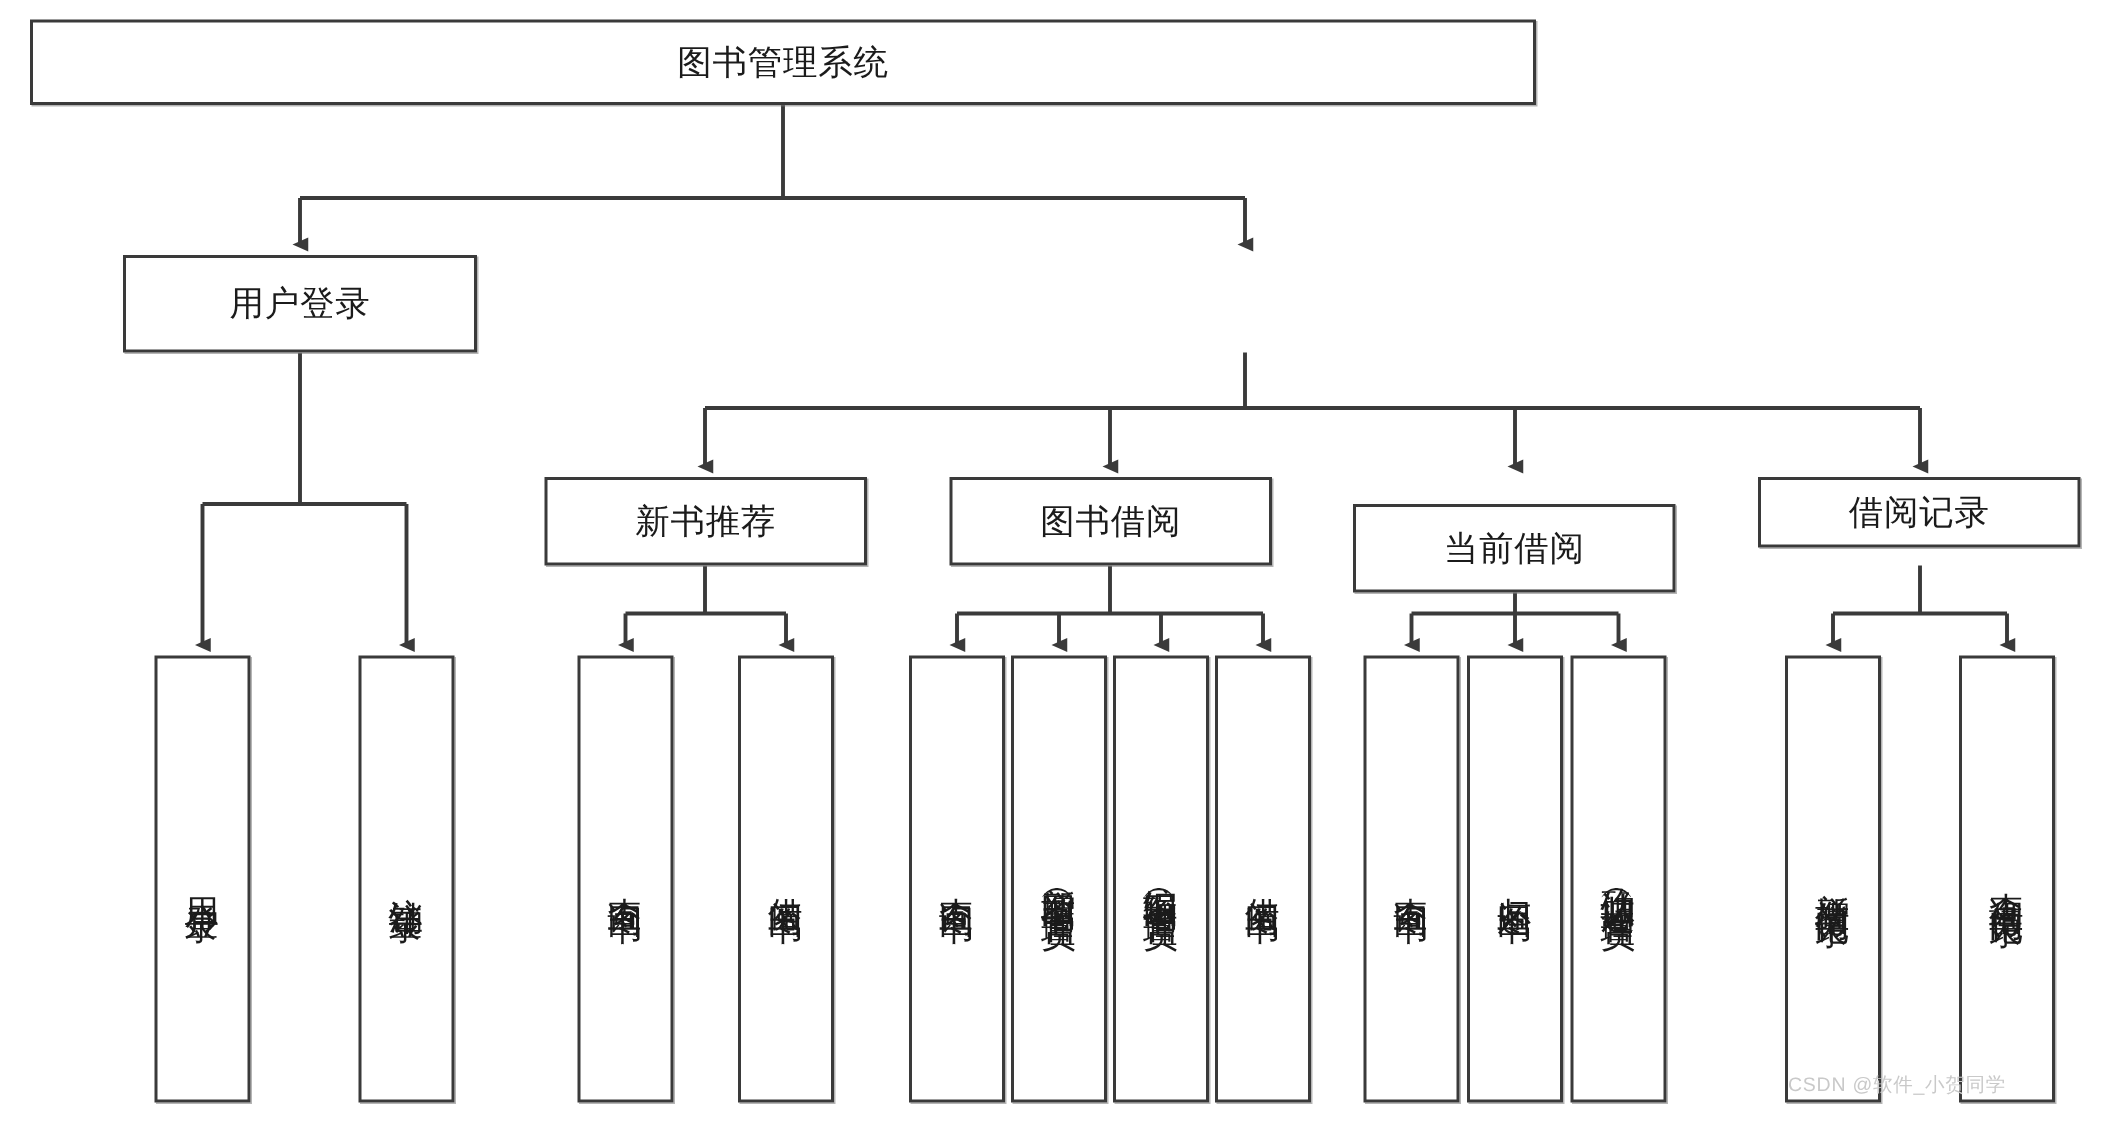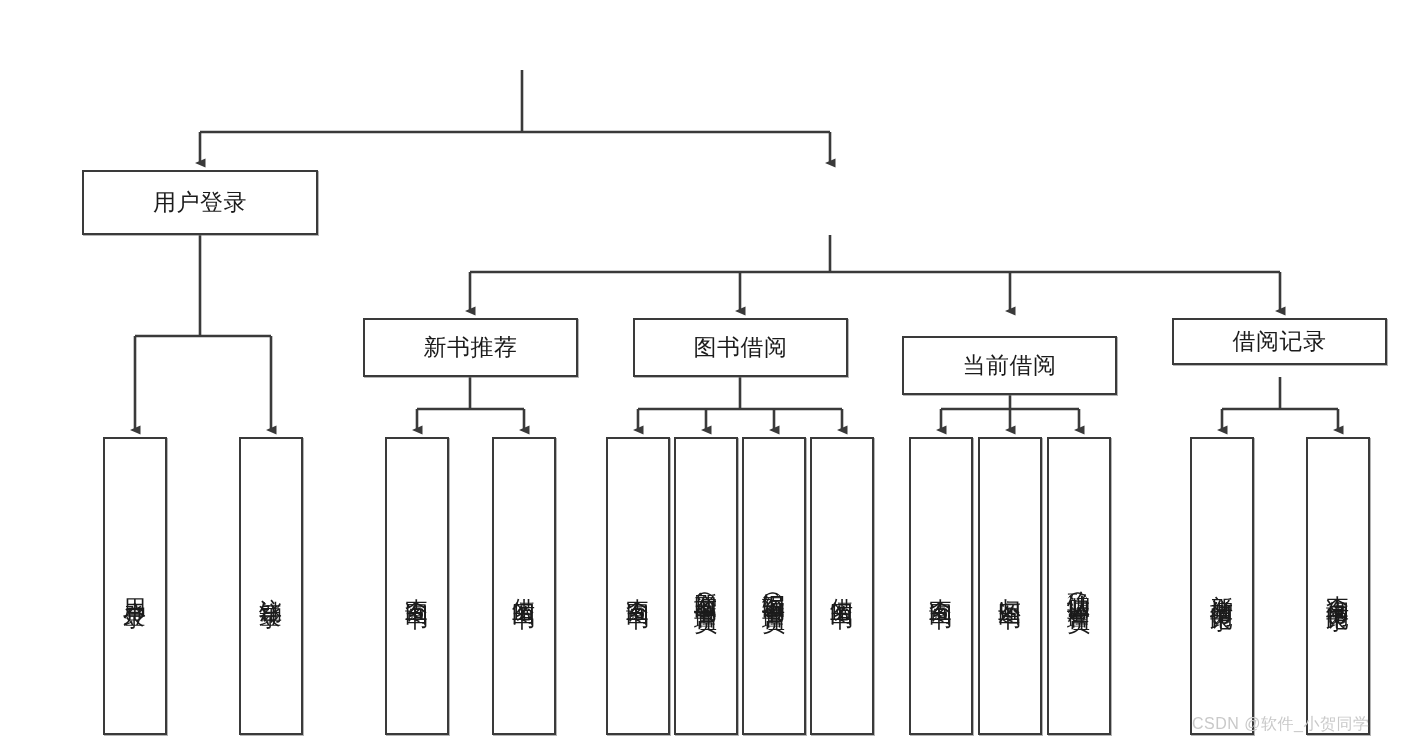--- a/index.html
+++ b/index.html
@@ -54,21 +54,21 @@
     writing-mode: vertical-rl;
     text-orientation: upright;
     font-size: 23px;
     letter-spacing: 3px;
     line-height: 1.05;
     max-height: 100%;
   }
   .watermark {
     position: absolute;
     color: #c9c9c9;
-    font-size: 16px;
+    font-size: 13px;
     letter-spacing: 0.5px;
     white-space: nowrap;
     user-select: none;
   }
 </style>
 </head>
 <body>
 
 <div id="stage">
 
@@ -115,20 +115,23 @@
       <path d="M1010,409 L1010,430" marker-end="url(#arrow)"></path>
       <path d="M1079,409 L1079,430" marker-end="url(#arrow)"></path>
 
       <path d="M1280,377 L1280,409"></path>
       <path d="M1222,409 L1338,409"></path>
       <path d="M1222,409 L1222,430" marker-end="url(#arrow)"></path>
       <path d="M1338,409 L1338,430" marker-end="url(#arrow)"></path>
     </g>
   </svg>
 
+  <div class="node root horizontal" style="left:20px; top:13px; width:1004px; height:57px;">
+    <span class="node-label">图书管理系统</span>
+  </div>
 
   <div class="node horizontal" style="left:82px; top:170px; width:236px; height:65px;">
     <span class="node-label">用户登录</span>
   </div>
 
   <div class="node horizontal" style="left:363px; top:318px; width:215px; height:59px;">
     <span class="node-label">新书推荐</span>
   </div>
   <div class="node horizontal" style="left:633px; top:318px; width:215px; height:59px;">
     <span class="node-label">图书借阅</span>

